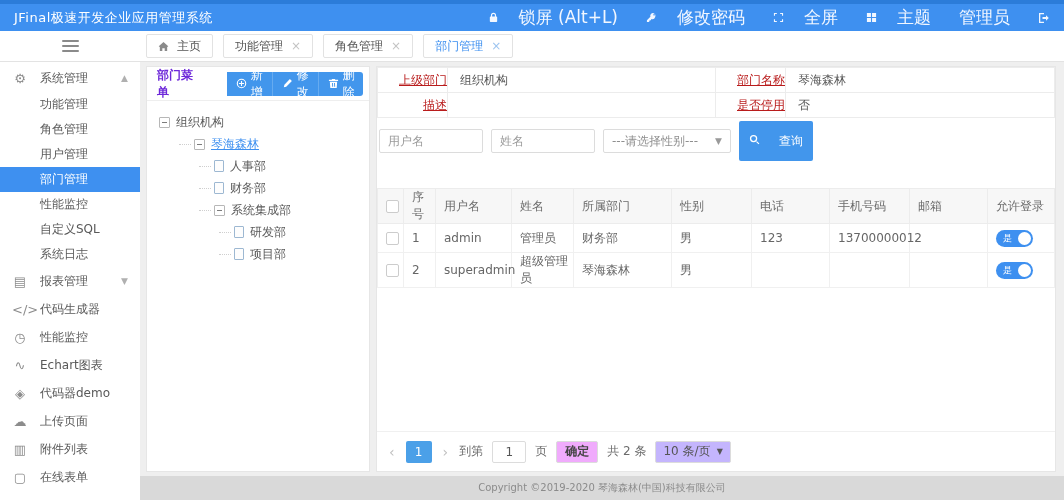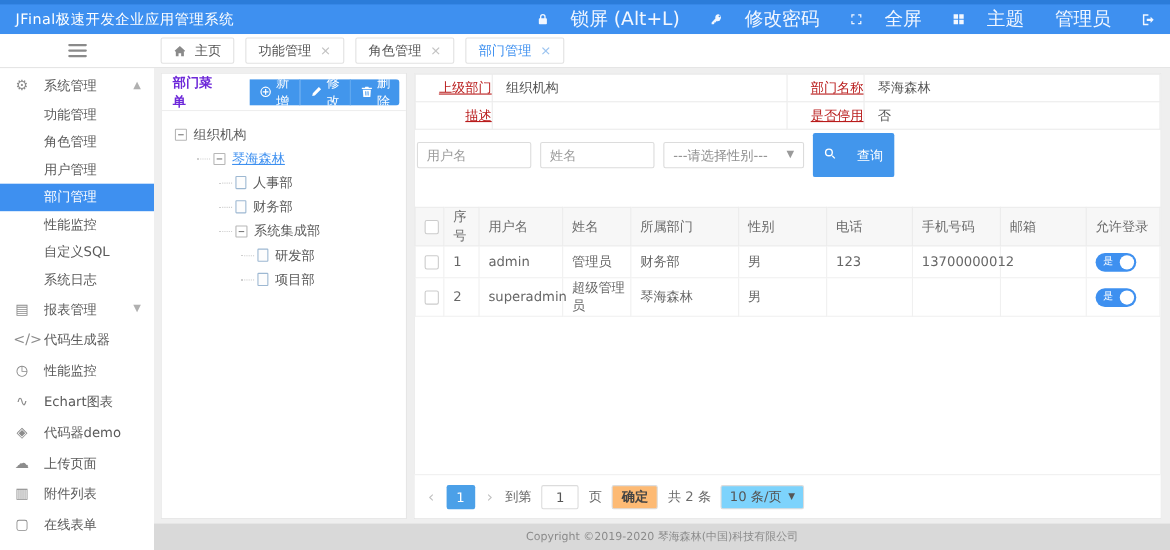--- a/index.html
+++ b/index.html
@@ -77,22 +77,22 @@
   .toggle { position:relative; display:inline-block; width:37px; height:17px; border-radius:9px; background:#3e90f0; cursor:pointer; vertical-align:middle; }
   .toggle .t-lbl { position:absolute; left:7px; top:3px; color:#fff; font-size:9px; line-height:1.2; }
   .toggle .knob { position:absolute; right:2px; top:2px; width:13px; height:13px; border-radius:50%; background:#fff; }
 
   
   .pagination { position:absolute; left:0; right:0; bottom:0; height:40px; border-top:1px solid #f0f0f0; display:flex; align-items:center; gap:9px; padding:0 10px; background:#fff; }
   .pg-arrow { color:#c0c0c0; font-size:14px; cursor:pointer; padding:0 2px; }
   .pg-num { width:26px; height:22px; background:#4ba0e8; color:#fff; border-radius:2px; display:flex; align-items:center; justify-content:center; cursor:pointer; }
   .pg-text { color:#6b6b6b; }
   .pg-input { width:34px; height:22px; border:1px solid #dcdcdc; border-radius:2px; text-align:center; font-size:12px; color:#555; font-family:inherit; }
-  .pg-btn { height:22px; padding:0 8px; background:#fdba74; border:1px solid #dcdcdc; border-radius:2px; color:#444; font-weight:bold; font-size:12px; cursor:pointer; font-family:inherit; }
-  .pg-sel { height:22px; border:1px solid #dcdcdc; border-radius:2px; display:flex; align-items:center; gap:6px; padding:0 7px; color:#555; cursor:pointer; background:#7dd3fc; }
+  .pg-btn { height:22px; padding:0 8px; background:#f0abfc; border:1px solid #dcdcdc; border-radius:2px; color:#444; font-weight:bold; font-size:12px; cursor:pointer; font-family:inherit; }
+  .pg-sel { height:22px; border:1px solid #dcdcdc; border-radius:2px; display:flex; align-items:center; gap:6px; padding:0 7px; color:#555; cursor:pointer; background:#c4b5fd; }
   .pg-sel .caret { font-size:8px; color:#555; }
 </style>
 </head>
 <body>
 
 <div class="app">
 
   <div class="topbar">
     <div class="topbar-stripe"></div>
     <div class="topbar-main">

